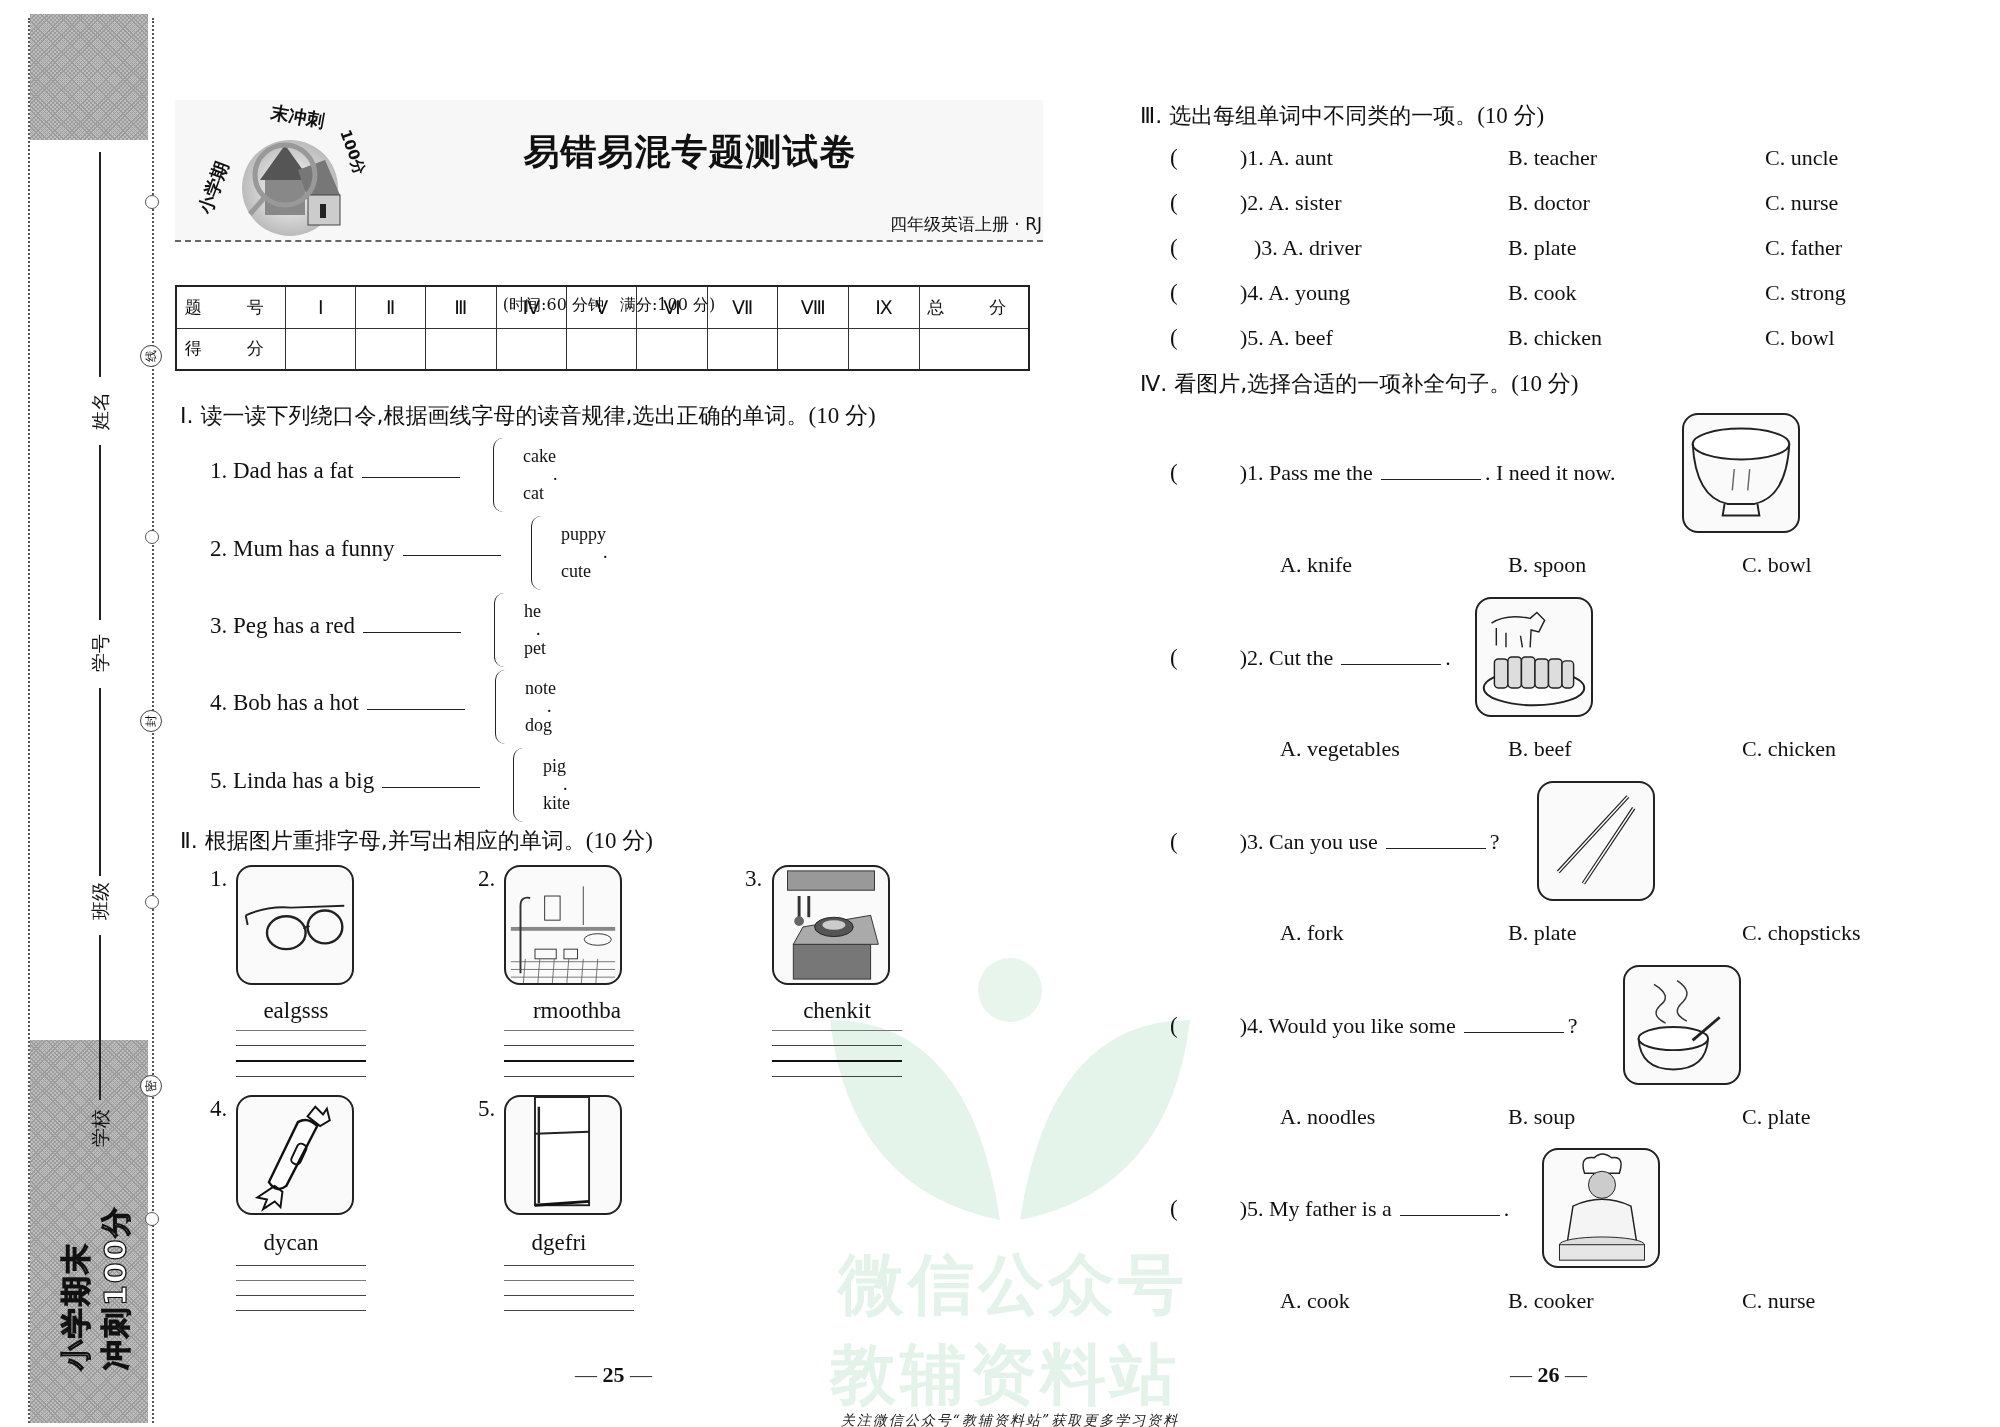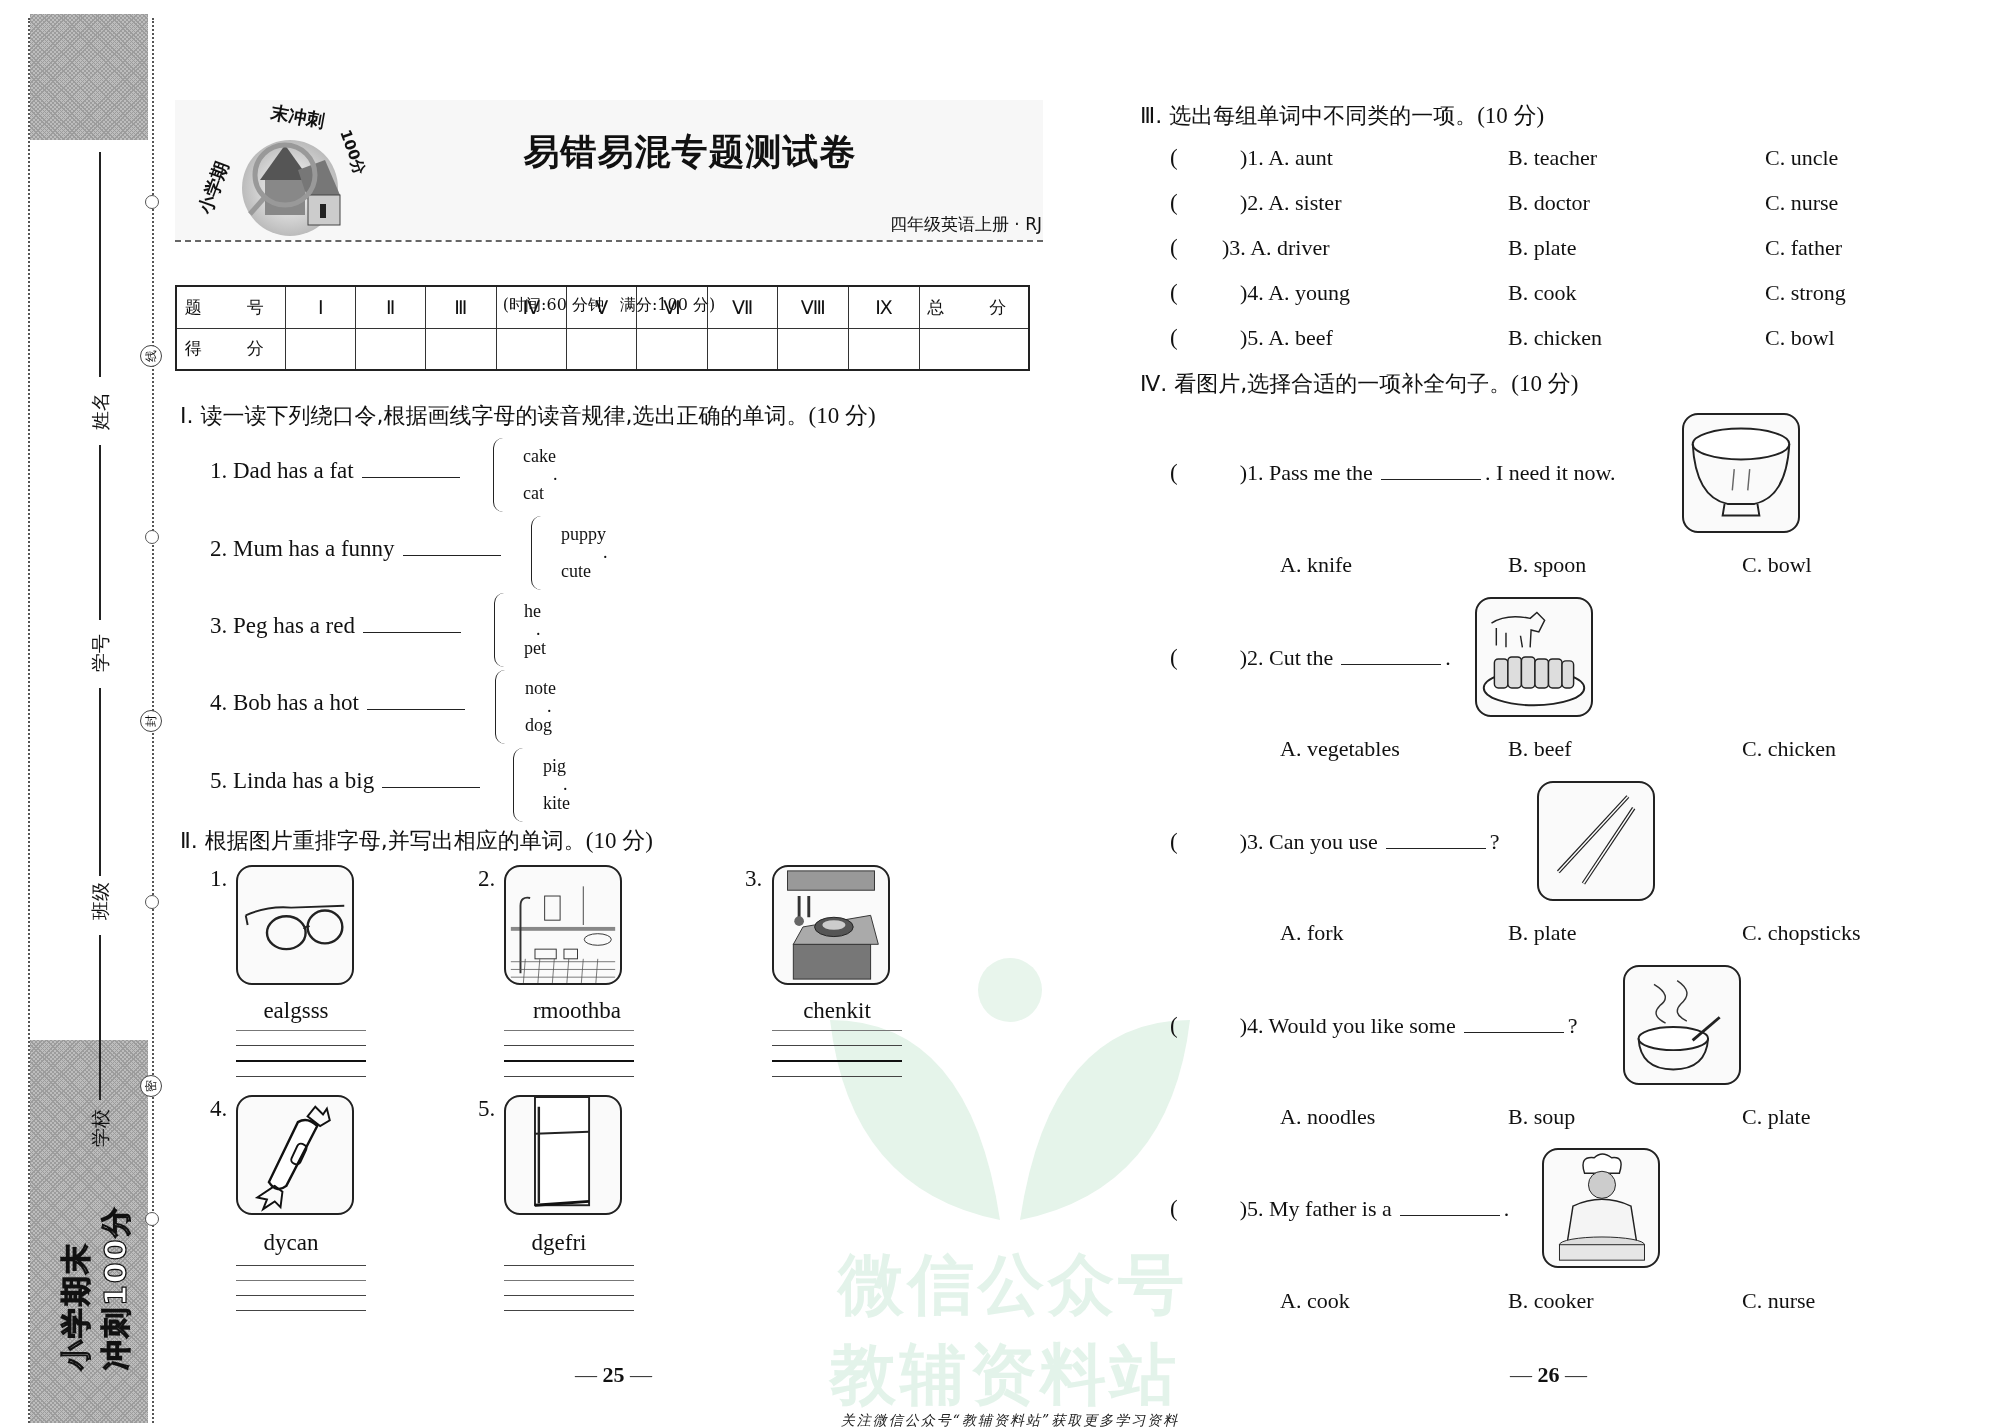--- a/index.html
+++ b/index.html
@@ -351,21 +351,21 @@
     <span class="abs opt" style="left:595px">C. uncle</span>
   </div>
   <div style="position:relative;height:45px">
     <span class="abs paren" style="left:0">(</span>
     <span class="abs opt" style="left:70px"><span>)2. </span><span>A. sister</span></span>
     <span class="abs opt" style="left:338px">B. doctor</span>
     <span class="abs opt" style="left:595px">C. nurse</span>
   </div>
   <div style="position:relative;height:45px">
     <span class="abs paren" style="left:0">(</span>
-    <span class="abs opt" style="left:52px"><span>)3. </span><span>A. driver</span></span>
+    <span class="abs opt" style="left:84px"><span>)3. </span><span>A. driver</span></span>
     <span class="abs opt" style="left:338px">B. plate</span>
     <span class="abs opt" style="left:595px">C. father</span>
   </div>
   <div style="position:relative;height:45px">
     <span class="abs paren" style="left:0">(</span>
     <span class="abs opt" style="left:70px"><span>)4. </span><span>A. young</span></span>
     <span class="abs opt" style="left:338px">B. cook</span>
     <span class="abs opt" style="left:595px">C. strong</span>
   </div>
   <div style="position:relative;height:45px">

